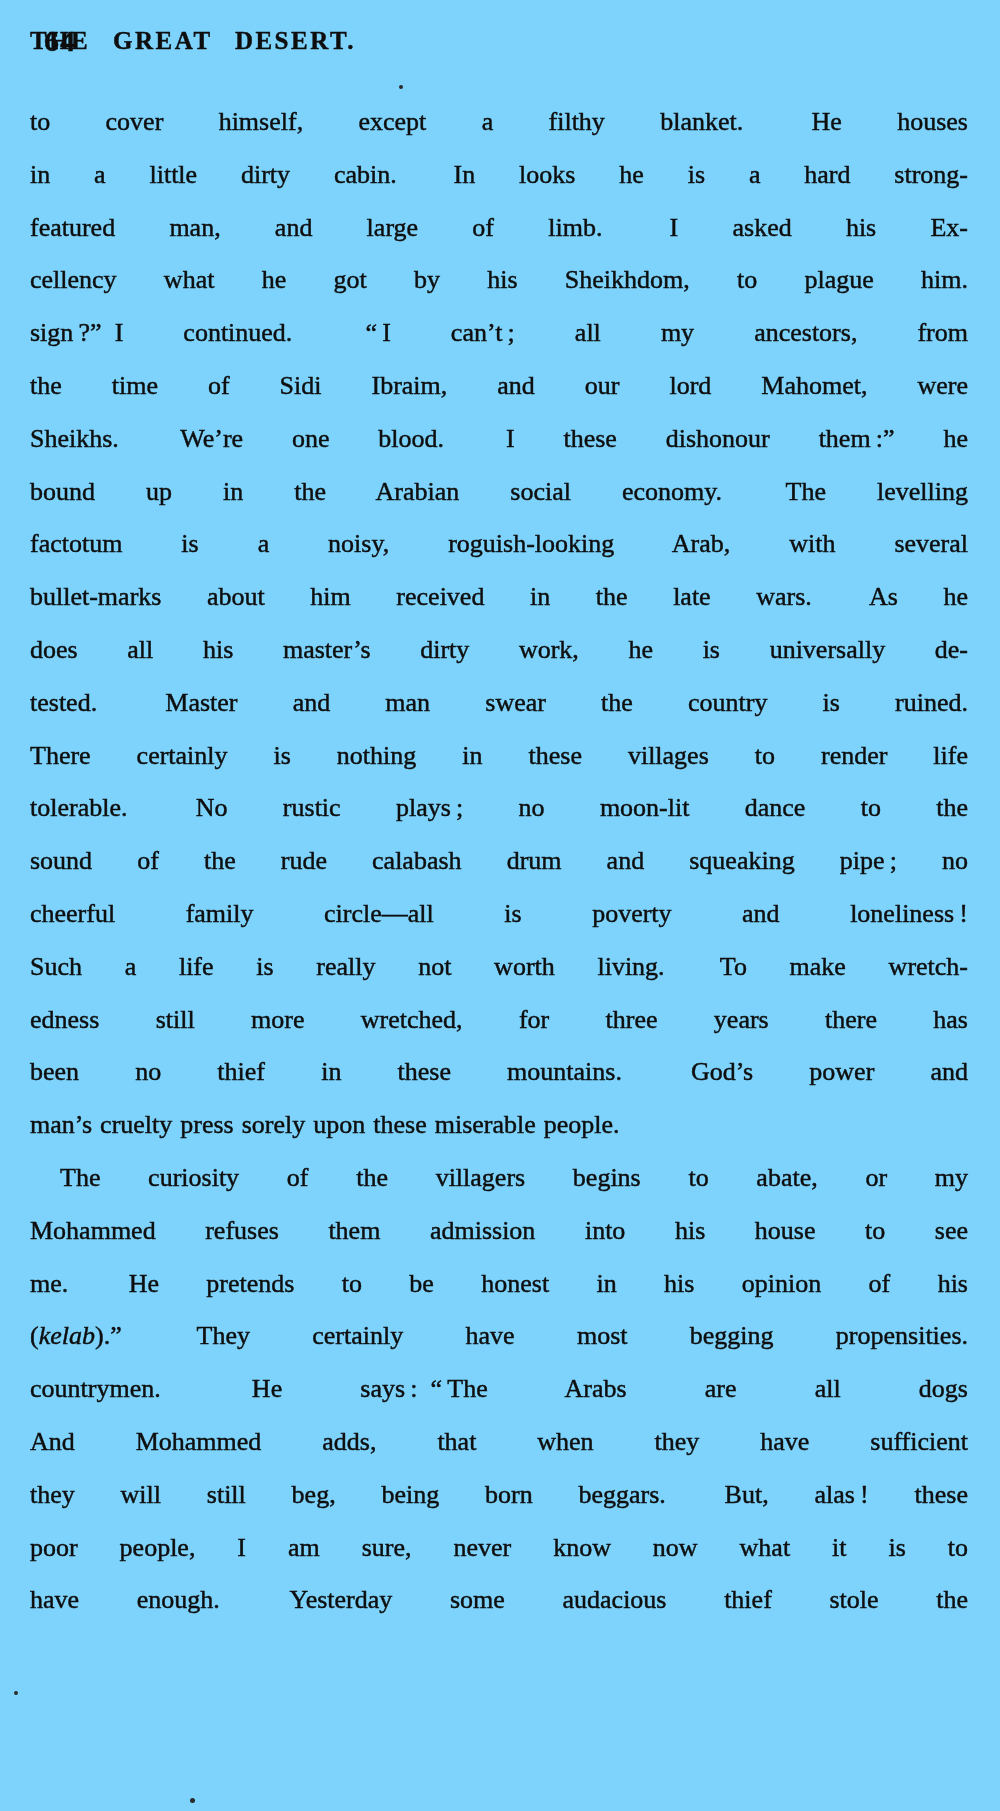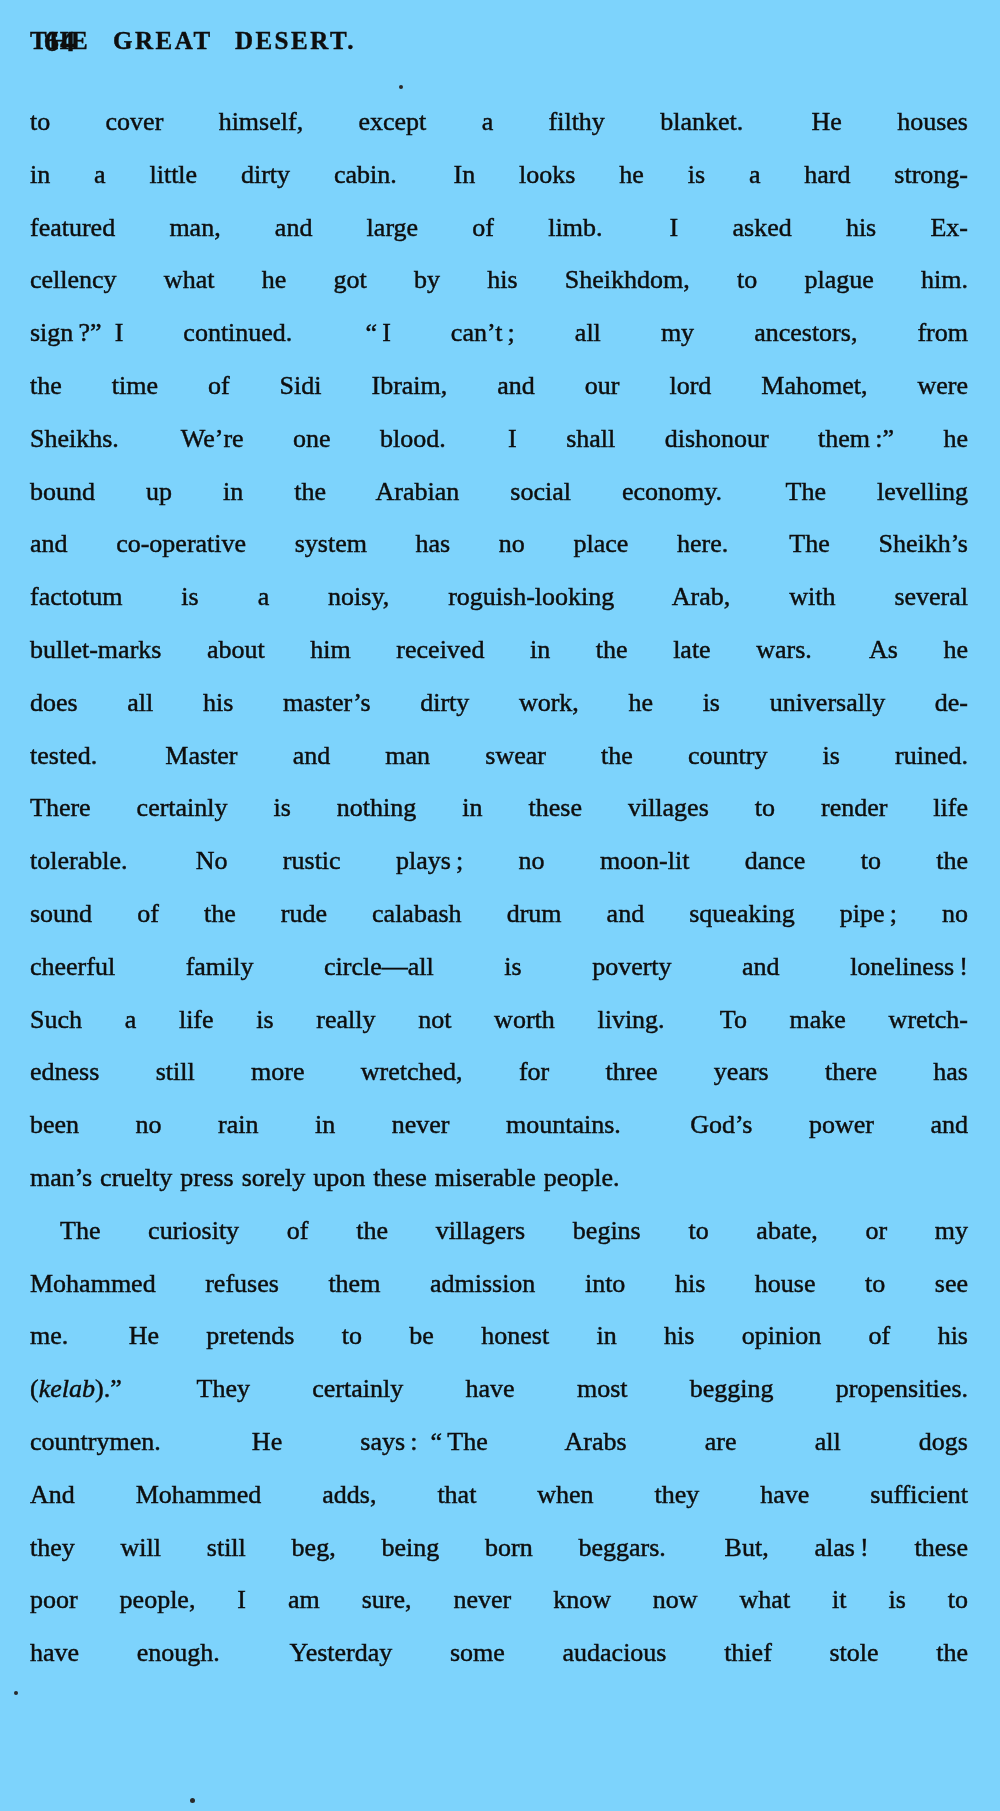--- a/index.html
+++ b/index.html
@@ -81,34 +81,33 @@
     <div class="running-head">THE GREAT DESERT.</div>
   </div>
 
   <div class="body-text">
       <div class="line just"><span>to cover himself, except a filthy blanket.  He houses</span></div>
       <div class="line just"><span>in a little dirty cabin.  In looks he is a hard strong-</span></div>
       <div class="line just"><span>featured man, and large of limb.  I asked his Ex-</span></div>
       <div class="line just"><span>cellency what he got by his Sheikhdom, to plague him.</span></div>
       <div class="line just"><span>sign ?” I continued.  “ I can’t ; all my ancestors, from</span></div>
       <div class="line just"><span>the time of Sidi Ibraim, and our lord Mahomet, were</span></div>
-      <div class="line just"><span>Sheikhs.  We’re one blood.  I shall dishonour them :” he</span></div>
+      <div class="line just"><span>Sheikhs.  We’re one blood.  I these dishonour them :” he</span></div>
       <div class="line just"><span>bound up in the Arabian social economy.  The levelling</span></div>
-      <div class="line just"><span>and co-operative system has no place here.  The Sheikh’s</span></div>
       <div class="line just"><span>factotum is a noisy, roguish-looking Arab, with several</span></div>
       <div class="line just"><span>bullet-marks about him received in the late wars.  As he</span></div>
       <div class="line just"><span>does all his master’s dirty work, he is universally de-</span></div>
       <div class="line just"><span>tested.  Master and man swear the country is ruined.</span></div>
       <div class="line just"><span>There certainly is nothing in these villages to render life</span></div>
       <div class="line just"><span>tolerable.  No rustic plays ; no moon-lit dance to the</span></div>
       <div class="line just"><span>sound of the rude calabash drum and squeaking pipe ; no</span></div>
       <div class="line just"><span>cheerful family circle—all is poverty and loneliness !</span></div>
       <div class="line just"><span>Such a life is really not worth living.  To make wretch-</span></div>
       <div class="line just"><span>edness still more wretched, for three years there has</span></div>
-      <div class="line just"><span>been no rain in never mountains.  God’s power and</span></div>
+      <div class="line just"><span>been no thief in these mountains.  God’s power and</span></div>
       <div class="line"><span>man’s cruelty press sorely upon these miserable people.</span></div>
       <div class="line just indent"><span>The curiosity of the villagers begins to abate, or my</span></div>
       <div class="line just"><span>Mohammed refuses them admission into his house to see</span></div>
       <div class="line just"><span>me.  He pretends to be honest in his opinion of his</span></div>
       <div class="line just"><span>(</span><i>kelab</i><span>).”  They certainly have most begging propensities.</span></div>
       <div class="line just"><span>countrymen.  He says : “ The Arabs are all dogs</span></div>
       <div class="line just"><span>And Mohammed adds, that when they have sufficient</span></div>
       <div class="line just"><span>they will still beg, being born beggars.  But, alas ! these</span></div>
       <div class="line just"><span>poor people, I am sure, never know now what it is to</span></div>
       <div class="line just"><span>have enough.  Yesterday some audacious thief stole the</span></div>

